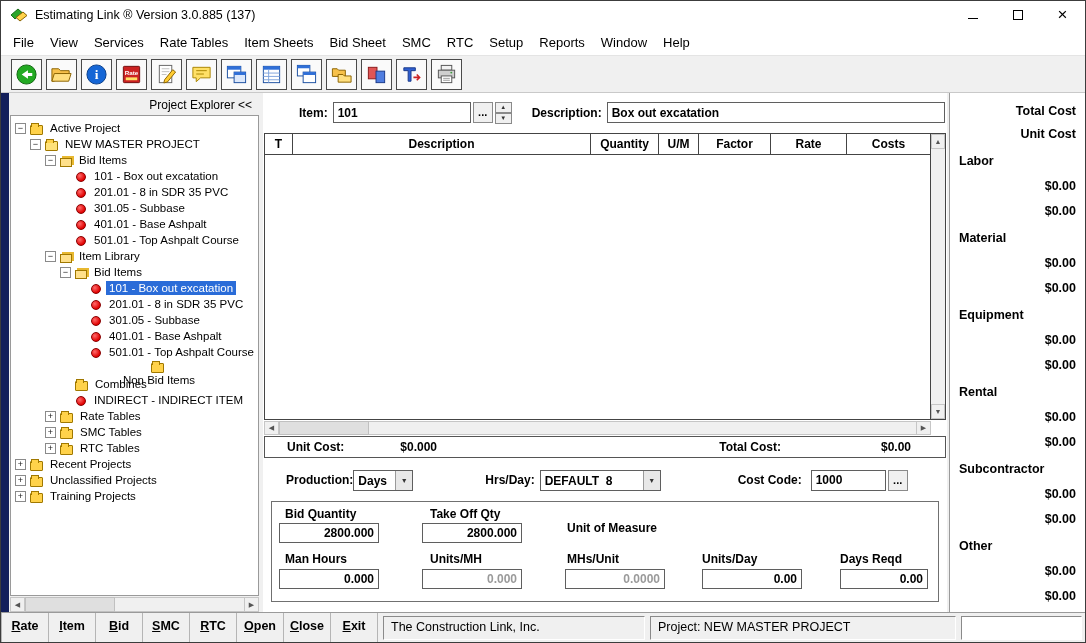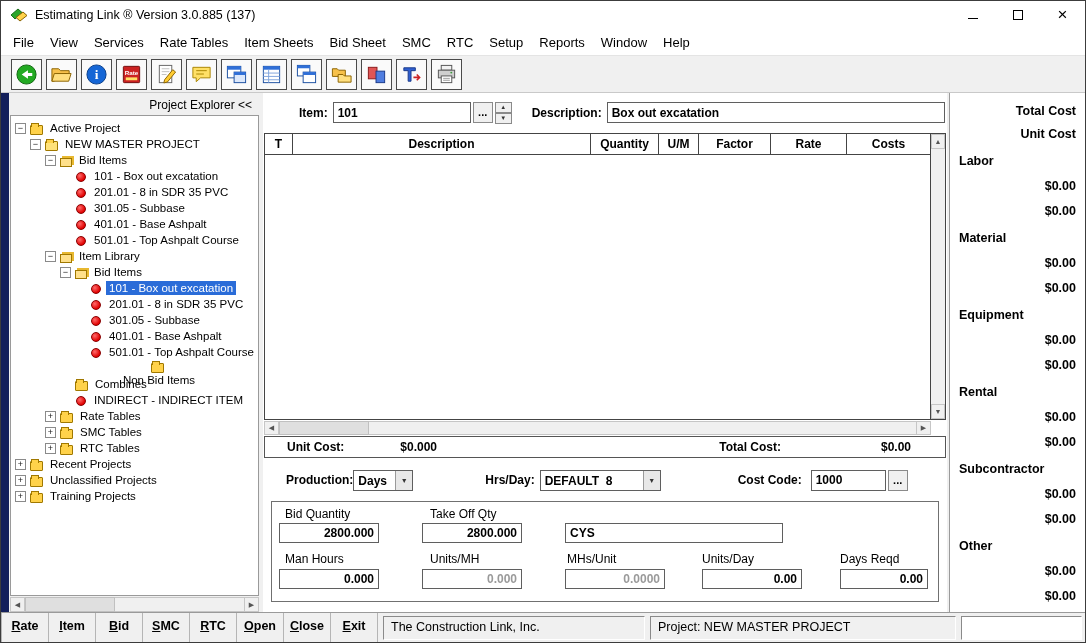--- a/index.html
+++ b/index.html
@@ -91,21 +91,21 @@
   .combo-arrow{width:17px;background:#e8e8e8;border-left:1px solid #9a9a9a;display:flex;align-items:center;justify-content:center;color:#333;flex:none}
   .combo-arrow::before{content:"▼";font-size:7px}
   .prod-row .l1{margin-left:23px}
   #prod-combo{width:60px;}
   .prod-row .l2{margin-left:72px}
   #hrs-combo{width:121px;margin-left:5px}
   .prod-row .l3{margin-left:77px}
   #costcode-input{width:75px;margin-left:9px}
 
   .fields-box{position:absolute;top:408px;left:8px;width:668px;height:101px;border:1px solid #707070;background:#fff}
-  .fb-label{position:absolute;font-size:12px;font-weight:normal;white-space:nowrap}
+  .fb-label{position:absolute;font-size:12px;font-weight:bold;white-space:nowrap}
   .fb-input{position:absolute;height:20px;border:1px solid #5f5f5f;background:#fff;font:bold 12px "Liberation Sans",sans-serif;text-align:right;padding:0 4px;outline:none}
   .fb-input.left{text-align:left}
   .fb-input.gray{color:#9a9a9a}
 
   
   .summary{position:absolute;top:92px;bottom:30px;left:948px;right:0;background:#fff;border-left:1px solid #9a9a9a;padding:2px 9px;overflow:hidden}
   .sum-head{font-weight:bold;font-size:12.5px;text-align:right;margin-top:9px}
   .sum-cat{font-weight:bold;font-size:12.5px;margin-top:13px}
   .sum-val{font-weight:bold;font-size:12.5px;text-align:right;margin-top:11px}
 
@@ -447,21 +447,20 @@
       <input id="costcode-input" class="field" readonly="" value="1000" style="">
       <div class="dots-btn">...</div>
     </div>
 
     <div class="fields-box">
       <span class="fb-label" style="left:13px;top:5px">Bid Quantity</span>
       <input class="fb-input" style="left: 7px; top: 21px; width: 100px;" readonly="" value="2800.000">
       <span class="fb-label" style="left:158px;top:5px">Take Off Qty</span>
       <input class="fb-input" style="left: 150px; top: 21px; width: 100px;" readonly="" value="2800.000">
       <span class="fb-label" style="left:295px;top:19px">Unit of Measure</span>
-      <input class="fb-input left" style="left: 293px; top: 21px; width: 218px;" readonly="" value="CYS">
 
       <span class="fb-label" style="left:13px;top:50px">Man Hours</span>
       <input class="fb-input" style="left: 7px; top: 67px; width: 100px;" readonly="" value="0.000">
       <span class="fb-label" style="left:158px;top:50px">Units/MH</span>
       <input class="fb-input gray" style="left: 150px; top: 67px; width: 100px;" readonly="" value="0.000">
       <span class="fb-label" style="left:295px;top:50px">MHs/Unit</span>
       <input class="fb-input gray" style="left: 293px; top: 67px; width: 100px;" readonly="" value="0.0000">
       <span class="fb-label" style="left:430px;top:50px">Units/Day</span>
       <input class="fb-input" style="left: 430px; top: 67px; width: 100px;" readonly="" value="0.00">
       <span class="fb-label" style="left:568px;top:50px">Days Reqd</span>

